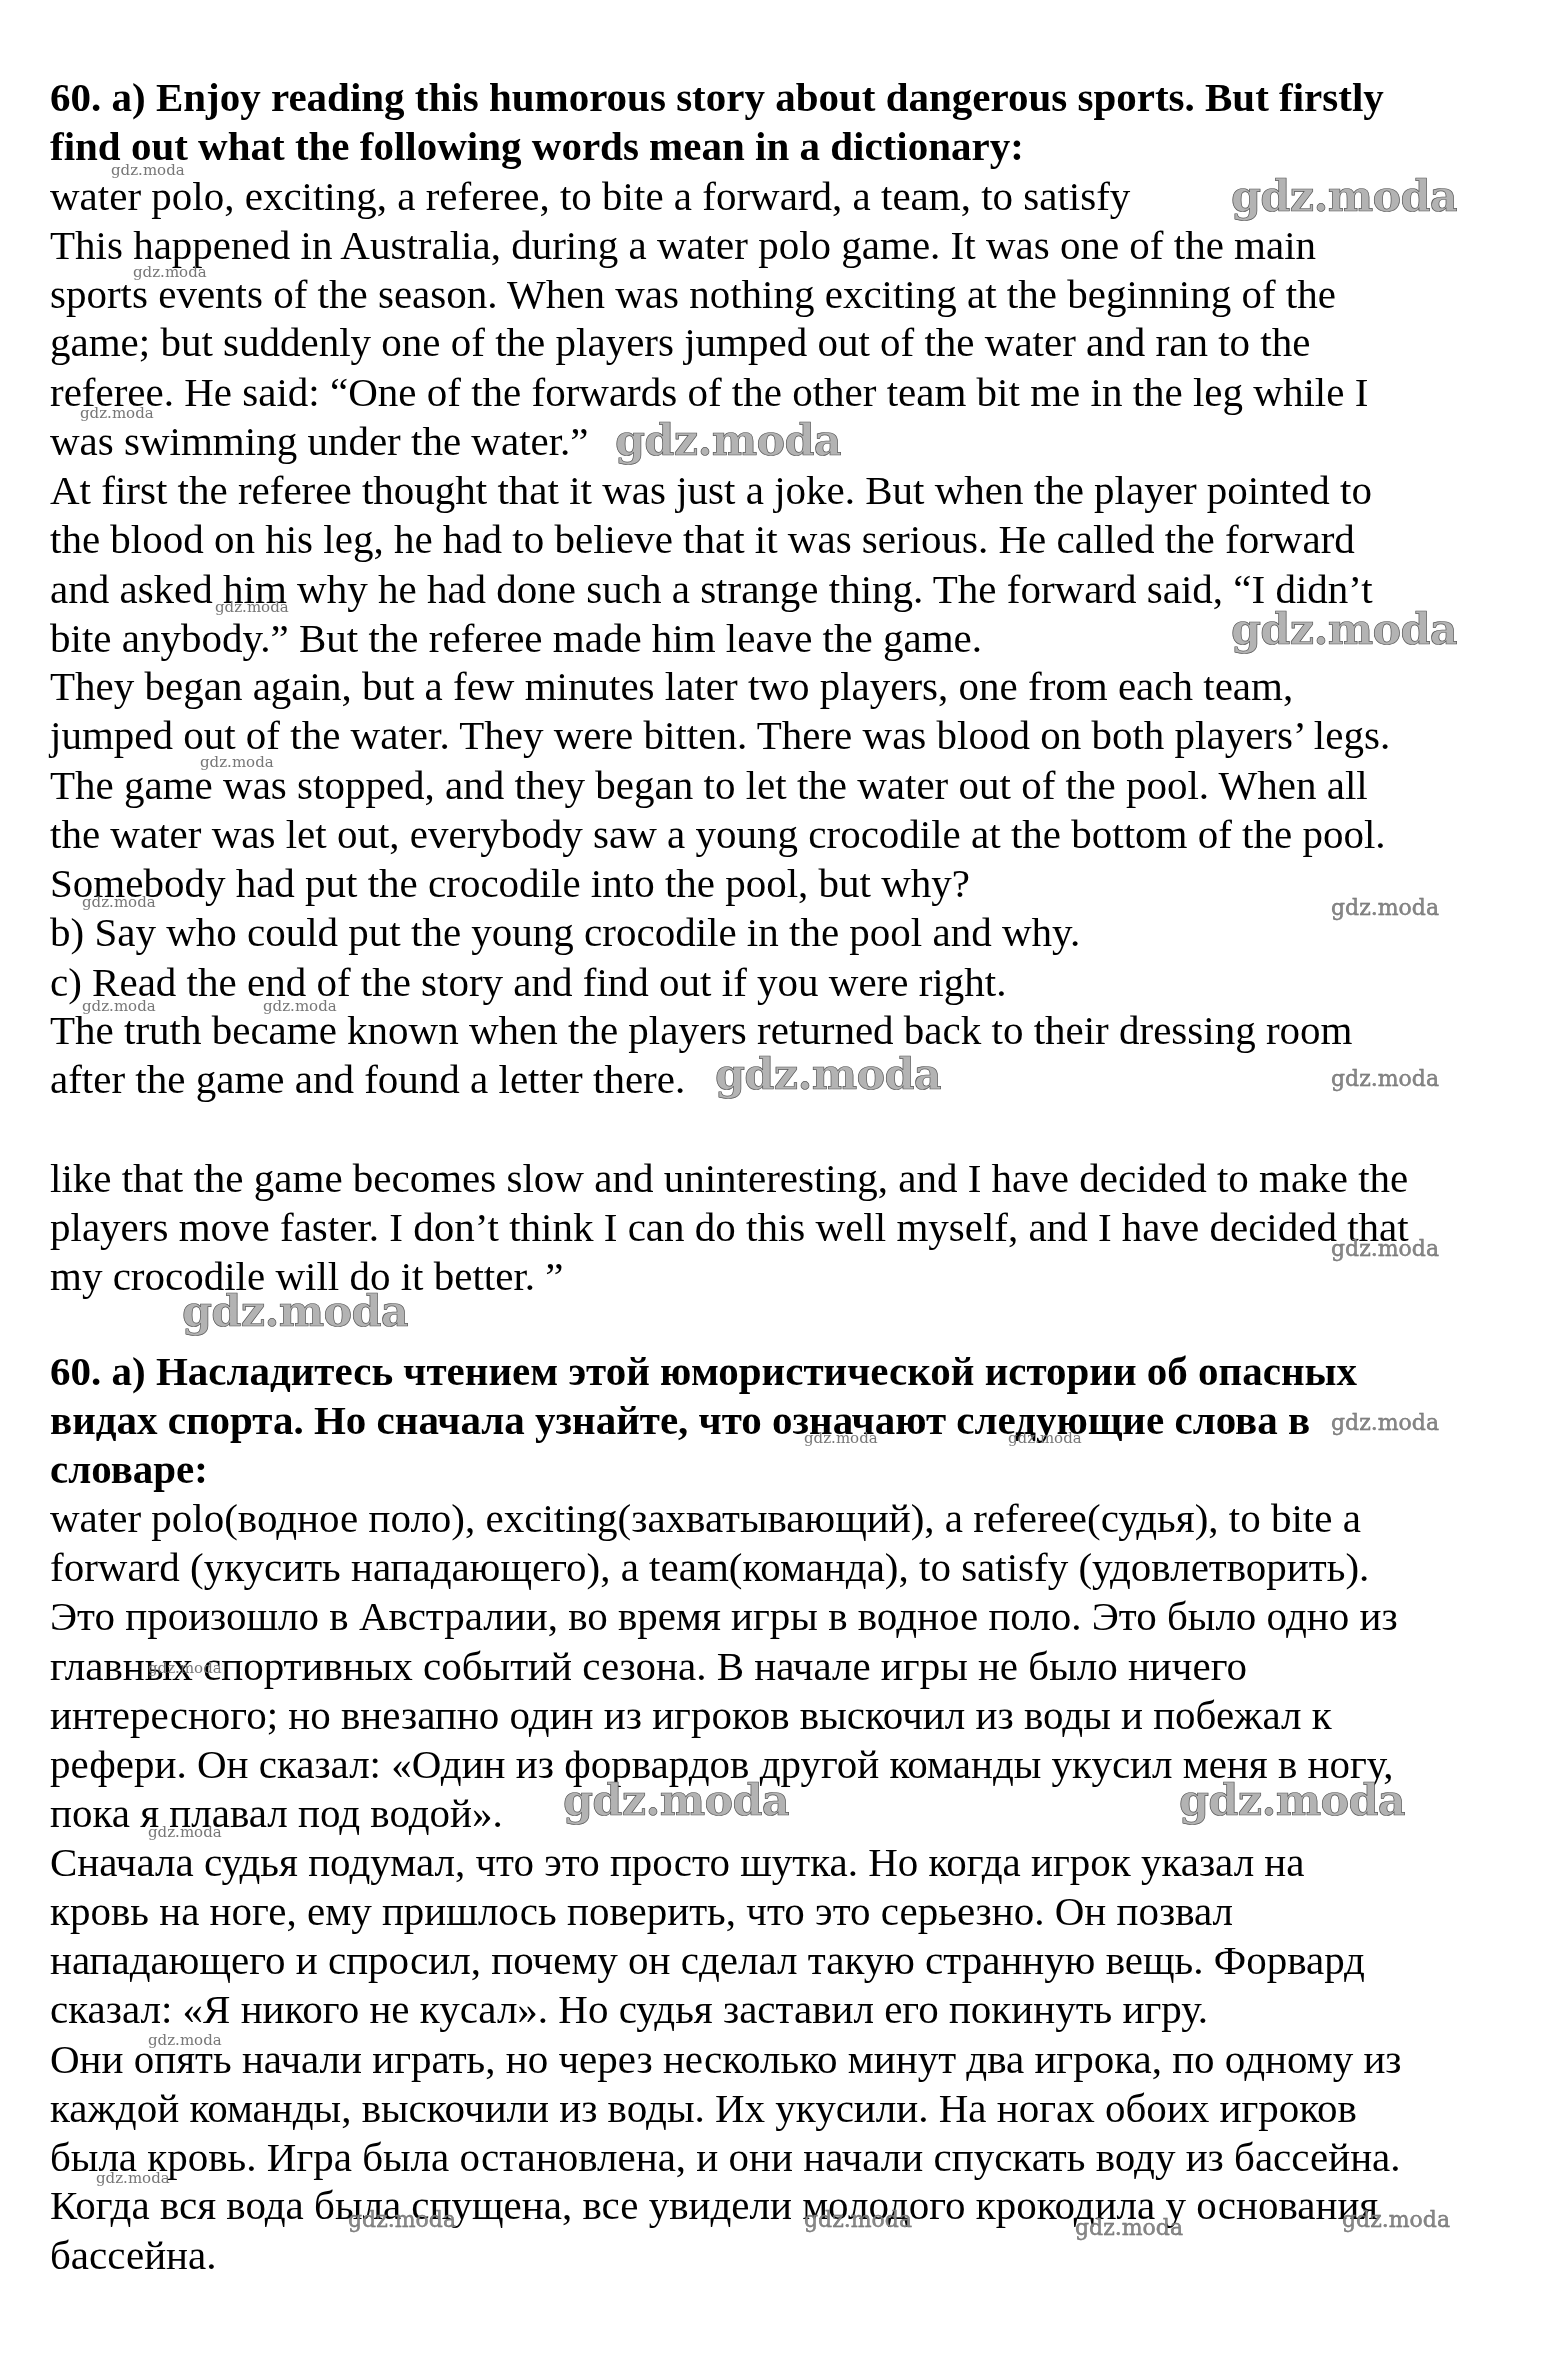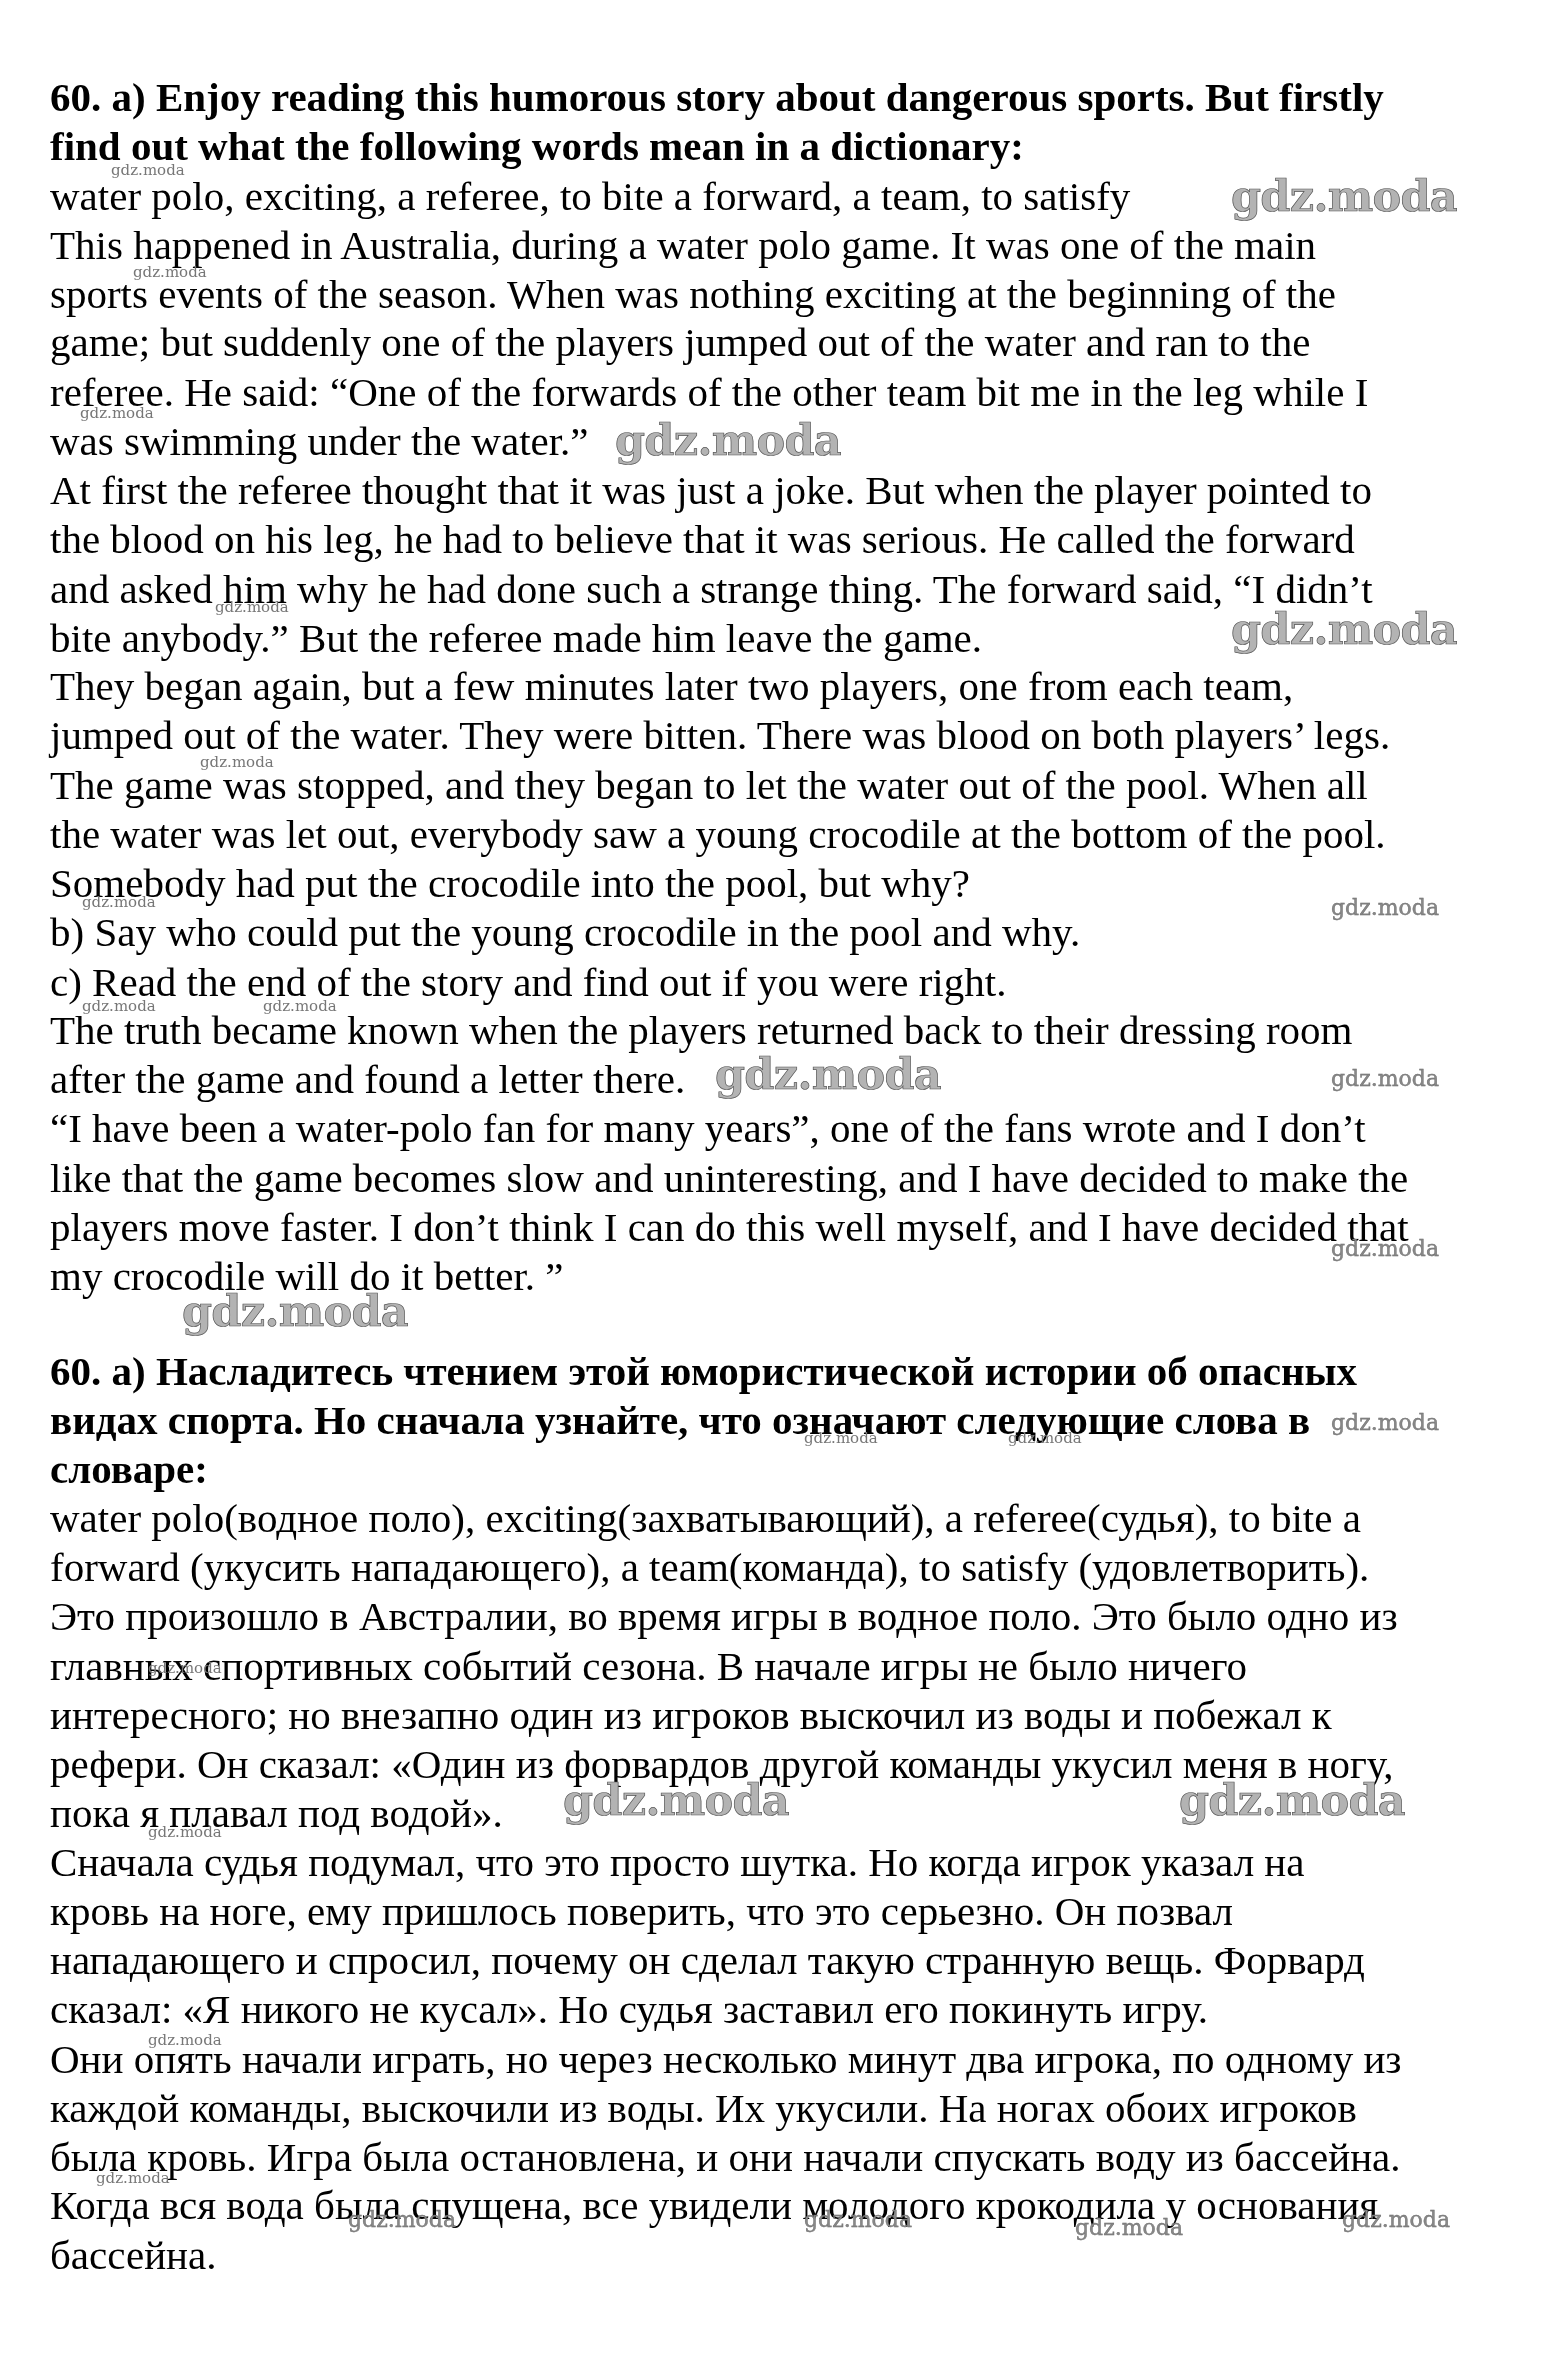--- a/index.html
+++ b/index.html
@@ -43,21 +43,20 @@
   <div class="line" style="top:715px;text-align:center;">jumped out of the water. They were bitten. There was blood on both players’ legs.</div>
   <div class="line" style="top:765px;">The game was stopped, and they began to let the water out of the pool. When all</div>
   <div class="line" style="top:814px;">the water was let out, everybody saw a young crocodile at the bottom of the pool.</div>
   <div class="line" style="top:863px;">Somebody had put the crocodile into the pool, but why?</div>
 
   <div class="line" style="top:912px;">b) Say who could put the young crocodile in the pool and why.</div>
   <div class="line" style="top:962px;">c) Read the end of the story and find out if you were right.</div>
 
   <div class="line" style="top:1010px;">The truth became known when the players returned back to their dressing room</div>
   <div class="line" style="top:1059px;">after the game and found a letter there.</div>
-  <div class="line" style="top:1108px;">“I have been a water-polo fan for many years”, one of the fans wrote and I don’t</div>
   <div class="line" style="top:1158px;">like that the game becomes slow and uninteresting, and I have decided to make the</div>
   <div class="line" style="top:1207px;">players move faster. I don’t think I can do this well myself, and I have decided that</div>
   <div class="line" style="top:1256px;">my crocodile will do it better. ”</div>
 
   <div class="line bold" style="top:1351px;">60. а) Насладитесь чтением этой юмористической истории об опасных</div>
   <div class="line bold" style="top:1400px;">видах спорта. Но сначала узнайте, что означают следующие слова в</div>
   <div class="line bold" style="top:1449px;">словаре:</div>
 
   <div class="line" style="top:1498px;text-align:center;">water polo(водное поло), exciting(захватывающий), a referee(судья), to bite a</div>
   <div class="line" style="top:1547px;font-family:Liberation Serif, serif;">forward (укусить нападающего), a team(команда), to satisfy (удовлетворить).</div>

